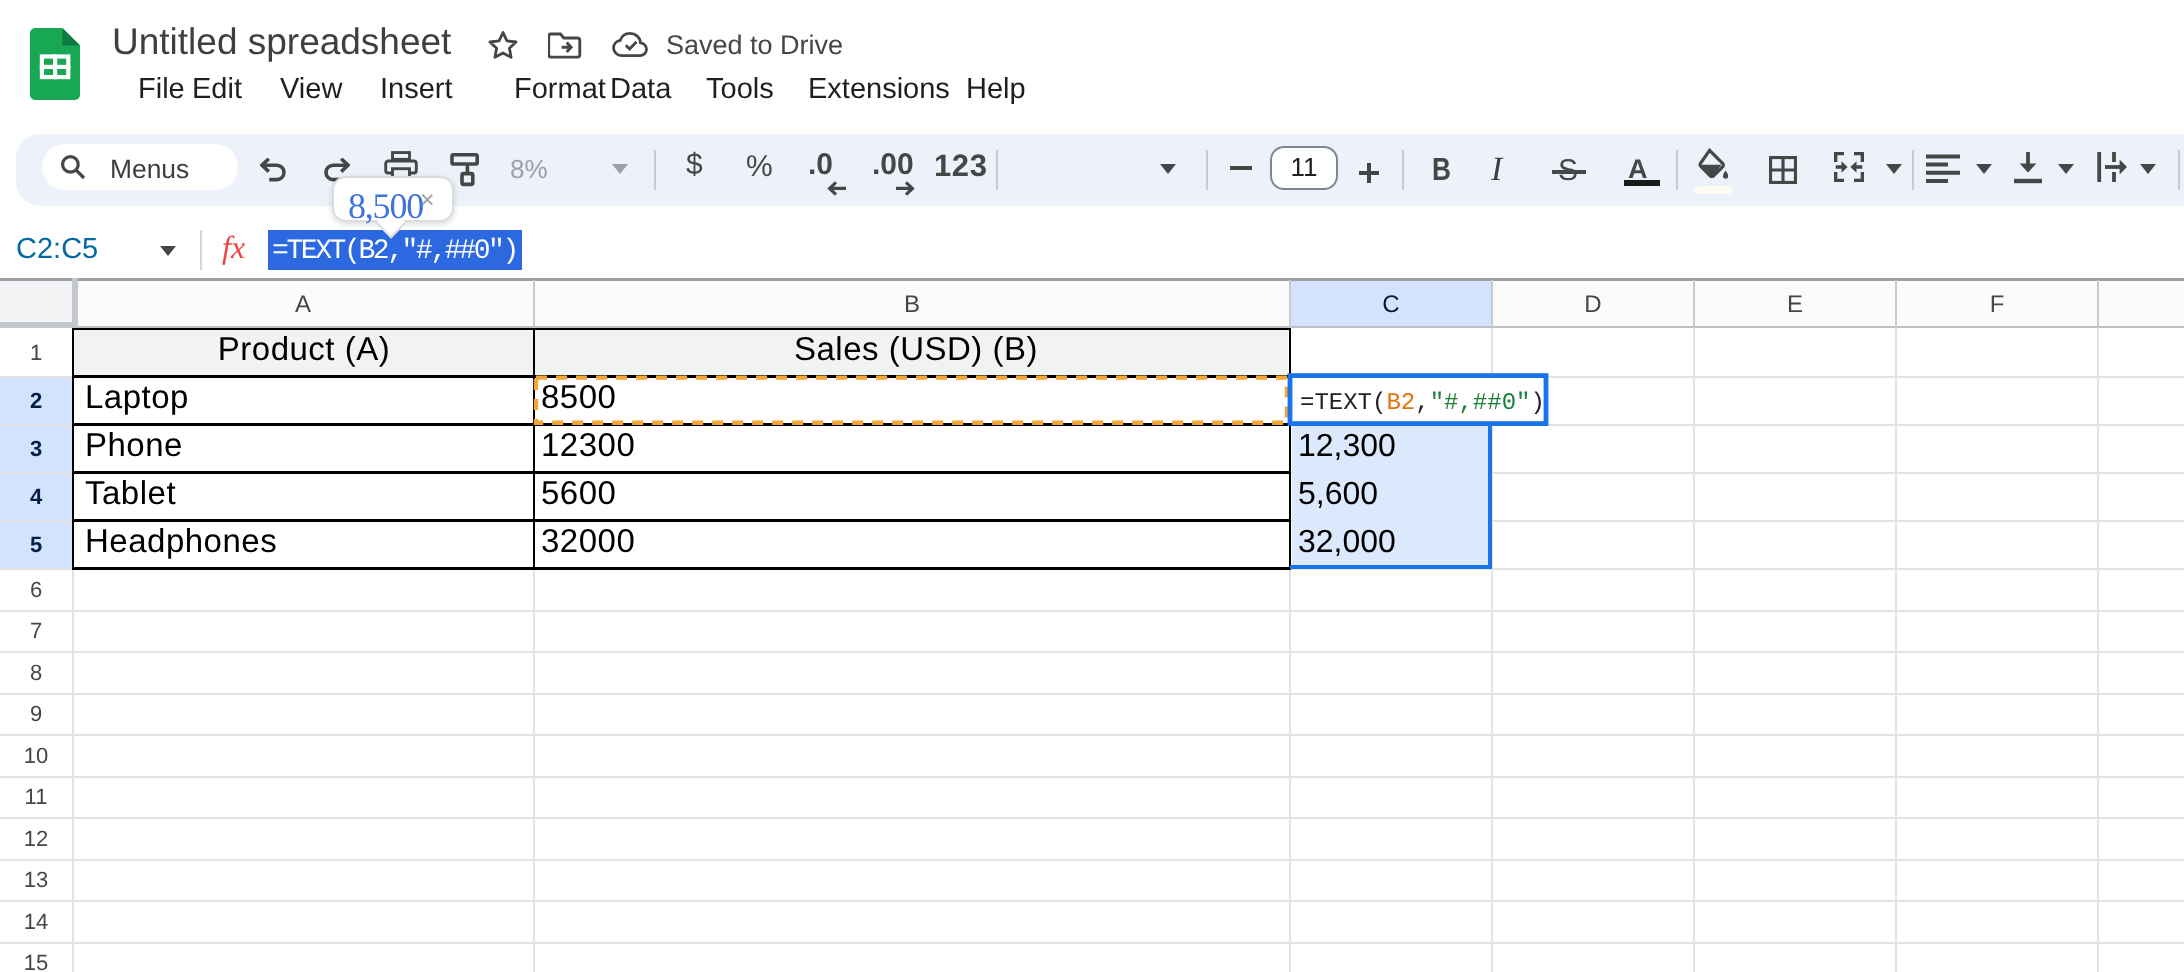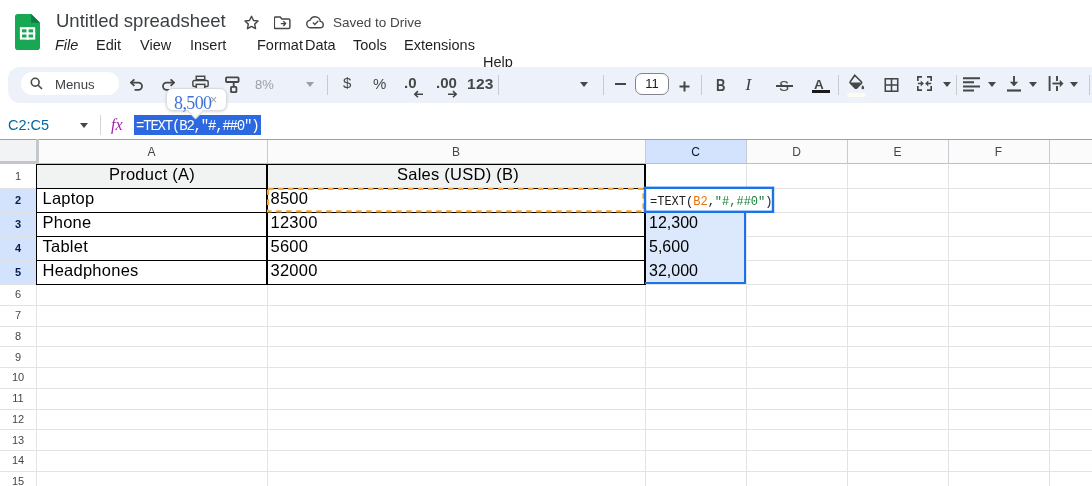--- a/index.html
+++ b/index.html
@@ -34,29 +34,29 @@
     <path d="M8 9.8 h5 M11 7 l2.6 2.8 L11 12.6" fill="none" stroke="#444746" stroke-width="1.7"></path>
   </svg>
 
   <svg class="abs" style="left:306px;top:15px;" width="19" height="15" viewBox="0 0 22 17">
     <path d="M5.5 14.6 c-2.6 0-4.6-2-4.6-4.4 0-2.2 1.7-4 3.9-4.4 0.8-2.4 3-4 5.7-4 3.2 0 5.8 2.4 6 5.4 1.9 0.2 3.5 1.8 3.5 3.8 0 2-1.7 3.6-3.8 3.6 Z" fill="none" stroke="#444746" stroke-width="1.6"></path>
     <path d="M8 8.6 l2.2 2.2 4-4.2" fill="none" stroke="#444746" stroke-width="1.6"></path>
   </svg>
   <div class="abs" style="left:333px;top:15px;font-size:13.5px;color:#444746;">Saved to Drive</div>
 
   <div class="abs" style="left:0;top:37px;font-size:14.5px;color:#1f1f1f;">
-    <span class="abs" style="left:55px;font-style:italic;">File</span>
+    <span class="abs" style="left:69px;">File</span>
     <span class="abs" style="left:96px;">Edit</span>
     <span class="abs" style="left:140px;">View</span>
     <span class="abs" style="left:190px;">Insert</span>
     <span class="abs" style="left:243px;margin-left:14px;">Format</span>
     <span class="abs" style="left:305px;">Data</span>
     <span class="abs" style="left:353px;">Tools</span>
     <span class="abs" style="left:404px;">Extensions</span>
-    <span class="abs" style="left:483px;margin-top:17px;">Help</span>
+    <span class="abs" style="left:483px;">Help</span>
   </div>
 
   <div class="abs" style="left:8px;top:67px;width:1084px;height:36px;background:#edf2fa;border-radius:12px 0 0 12px;"></div>
 
   <div class="abs" style="left:21px;top:72px;width:98px;height:23px;background:#fff;border-radius:12px;"></div>
   <svg class="abs" style="left:30px;top:77px;" width="13" height="13" viewBox="0 0 13 13">
     <circle cx="5.2" cy="5.2" r="3.9" fill="none" stroke="#444746" stroke-width="1.6"></circle>
     <path d="M8.2 8.2 L12 12" stroke="#444746" stroke-width="1.6"></path>
   </svg>
   <div class="abs" style="left:55px;top:76.5px;font-size:13.2px;color:#3c4043;">Menus</div>
@@ -160,21 +160,21 @@
     <path d="M1.6 1 V16 M9 1 V6 M9 11 V16" stroke="#444746" stroke-width="1.9"></path>
     <path d="M4.5 8.5 H13" stroke="#444746" stroke-width="1.9"></path>
     <path d="M11.8 4.8 L15.5 8.5 11.8 12.2 Z" fill="#444746"></path>
   </svg>
   <div class="caret" style="left:1070px;top:82px;"></div>
   <div class="sep" style="left:1089px;"></div>
 
   <div class="abs" style="left:8px;top:116.6px;font-size:14.5px;color:#0369a1;">C2:C5</div>
   <div class="caret" style="left:80px;top:123px;"></div>
   <div class="abs" style="left:100px;top:115px;width:1px;height:20px;background:#d3d6db;"></div>
-  <div class="abs" style="left:111px;top:115.8px;font-size:16px;font-style:italic;font-family:'Liberation Serif',serif;color:#a21caf;">fx</div>
+  <div class="abs" style="left:111px;top:115.8px;font-size:16px;font-style:italic;font-family:'Liberation Serif',serif;color:#ef4444;">fx</div>
   <div class="abs" style="left:134px;top:115.3px;width:127px;height:19.5px;background:#2c68e0;"></div>
   <div class="abs" style="left:136px;top:117.8px;font-size:14px;letter-spacing:-1.2px;font-family:'Liberation Mono',monospace;color:#fff;white-space:pre;">=TEXT(B2,"#,##0")</div>
 
   <div class="abs" style="left:166px;top:87.5px;width:61px;height:23.5px;background:#fff;border:1px solid #dadce0;border-radius:7px;box-shadow:0 1px 3px rgba(0,0,0,0.15);"></div>
   <div class="abs" style="left:189.5px;top:106px;width:11px;height:11px;background:#fff;border-right:1px solid #dadce0;border-bottom:1px solid #dadce0;transform:rotate(45deg);"></div>
   <div class="abs" style="left:174px;top:92.6px;font-size:18px;letter-spacing:-0.6px;font-family:Liberation Serif, serif;color:#3f72dd;">8,500</div>
   <div class="abs" style="left:210px;top:92.5px;font-size:12.5px;color:#9aa0a6;">×</div>
 
   <svg class="abs" style="left:0;top:139px;" width="1092" height="347" viewBox="0 0 1092 347" shape-rendering="crispEdges" text-rendering="optimizeLegibility">
 

